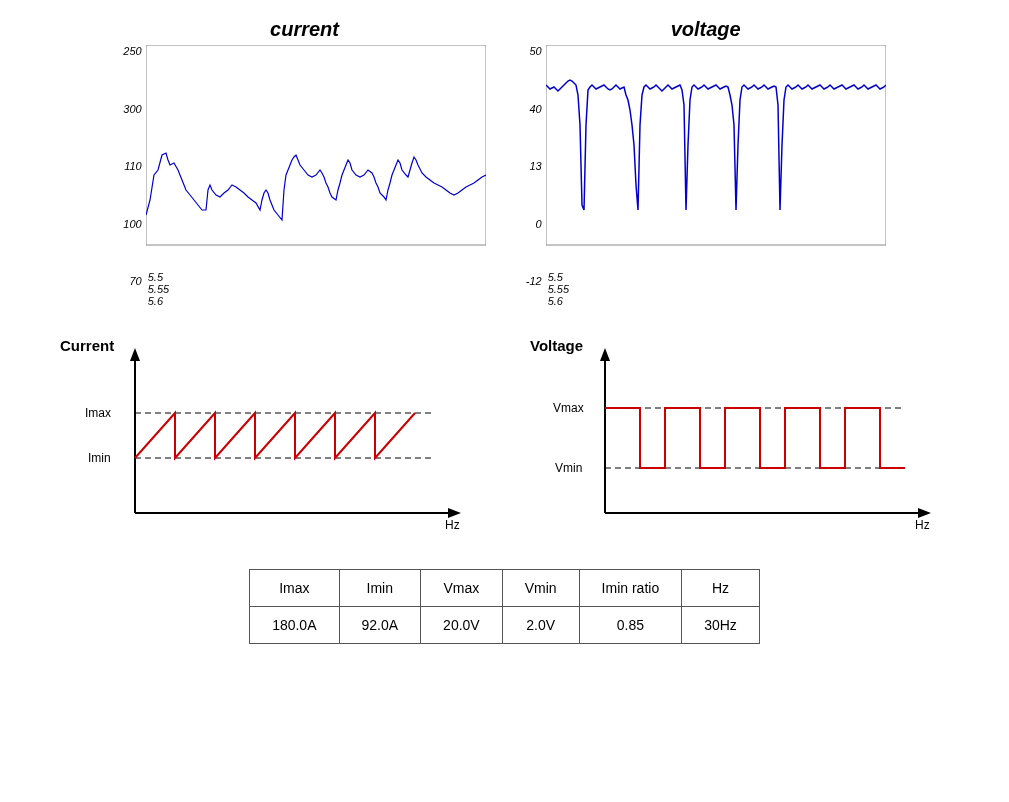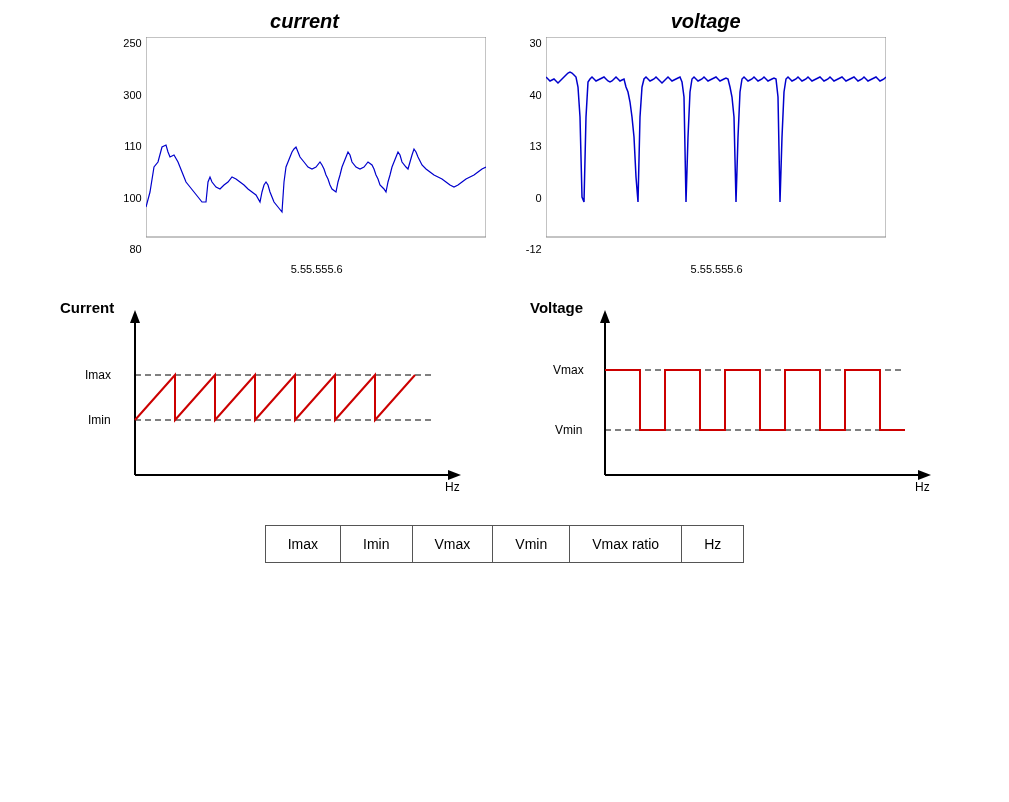--- a/index.html
+++ b/index.html
@@ -10,22 +10,22 @@
       font-family: Arial, sans-serif;
       overflow: hidden;
     }
 
     .main-container {
       width: 1009px;
       height: 802px;
       display: flex;
       flex-direction: column;
       align-items: center;
-      padding: 10px 30px;
-      gap: 10px;
+      padding: 18px 30px;
+      gap: 16px;
     }
 
     
     .charts-row {
       display: flex;
       flex-direction: row;
       gap: 40px;
       width: 100%;
       justify-content: center;
     }
@@ -41,36 +41,37 @@
       font-weight: bold;
       font-style: italic;
       color: #000;
       margin-bottom: 4px;
     }
 
     .chart-wrapper {
       display: flex;
       flex-direction: row;
       align-items: stretch;
+      font-style: italic;
     }
 
     .y-axis-labels {
       display: flex;
       flex-direction: column;
       justify-content: space-between;
       align-items: flex-end;
       padding-right: 4px;
       padding-bottom: 20px;
       font-size: 11px;
       color: #000;
     }
 
     .x-axis-labels {
       display: flex;
-      flex-direction: row;
+      flex-direction: column;
       justify-content: center;
       padding-left: 2px;
       font-size: 11px;
       color: #000;
       margin-top: 2px;
     }
 
     
     .diagrams-row {
       display: flex;
@@ -103,21 +104,21 @@
   <div class="charts-row">
 
     <div class="chart-container">
       <div class="chart-title">current</div>
       <div class="chart-wrapper">
         <div class="y-axis-labels">
           <span>250</span>
           <span>300</span>
           <span>110</span>
           <span>100</span>
-          <span>80</span>
+          <span>70</span>
         </div>
         <div>
           <svg width="340" height="220">
 
             <rect x="0" y="0" width="340" height="200" fill="white" stroke="#888" stroke-width="1"></rect>
 
             <polyline fill="none" stroke="#0000cc" stroke-width="1.2" points="
                 0,170 4,155 8,130 12,125 16,110 20,108 22,115 24,120 28,118 32,125 36,135 40,145 44,150 48,155 52,160 56,165 60,165 62,145 64,140 66,145 70,150 74,152 78,148 82,145 86,140 90,142 94,145 98,148 102,152 106,155 110,158 114,165 116,155 118,148 120,145 122,148 124,155 126,160 128,165 132,170 136,175 138,145 140,130 142,125 144,120 146,115 148,112 150,110 152,115 154,120 158,125 162,130 166,132 170,130 174,125 176,128 178,132 180,138 182,142 184,148 186,152 190,155 192,145 194,138 196,130 198,125 200,120 202,115 204,118 206,125 210,130 214,132 218,130 222,125 226,128 228,132 230,138 232,142 234,148 238,152 240,155 242,145 244,138 246,130 248,125 250,120 252,115 254,118 256,125 260,130 262,132 264,125 266,118 268,112 270,115 272,120 276,128 280,132 284,135 288,138 292,140 296,142 300,145 304,148 308,150 312,148 316,145 320,142 324,140 328,138 332,135 336,132 340,130
               "></polyline>
           </svg>
@@ -127,21 +128,21 @@
             <span>5.6</span>
           </div>
         </div>
       </div>
     </div>
 
     <div class="chart-container">
       <div class="chart-title">voltage</div>
       <div class="chart-wrapper">
         <div class="y-axis-labels">
-          <span>30</span>
+          <span>50</span>
           <span>40</span>
           <span>13</span>
           <span>0</span>
           <span>-12</span>
         </div>
         <div>
           <svg width="340" height="220">
             <rect x="0" y="0" width="340" height="200" fill="white" stroke="#888" stroke-width="1"></rect>
 
             <polyline fill="none" stroke="#0000cc" stroke-width="1.5" points="
@@ -213,20 +214,28 @@
   </div>
 
   <div>
     <table class="data-table">
       <tbody>
           <tr>
         <td>Imax</td>
         <td>Imin</td>
         <td>Vmax</td>
         <td>Vmin</td>
-        <td>Vmax ratio</td>
+        <td>Imin ratio</td>
         <td>Hz</td>
+      </tr>
+      <tr>
+        <td>180.0A</td>
+        <td>92.0A</td>
+        <td>20.0V</td>
+        <td>2.0V</td>
+        <td>0.85</td>
+        <td>30Hz</td>
       </tr>
     </tbody>
       </table>
   </div>
 
 </div>
 
 </body></html>

